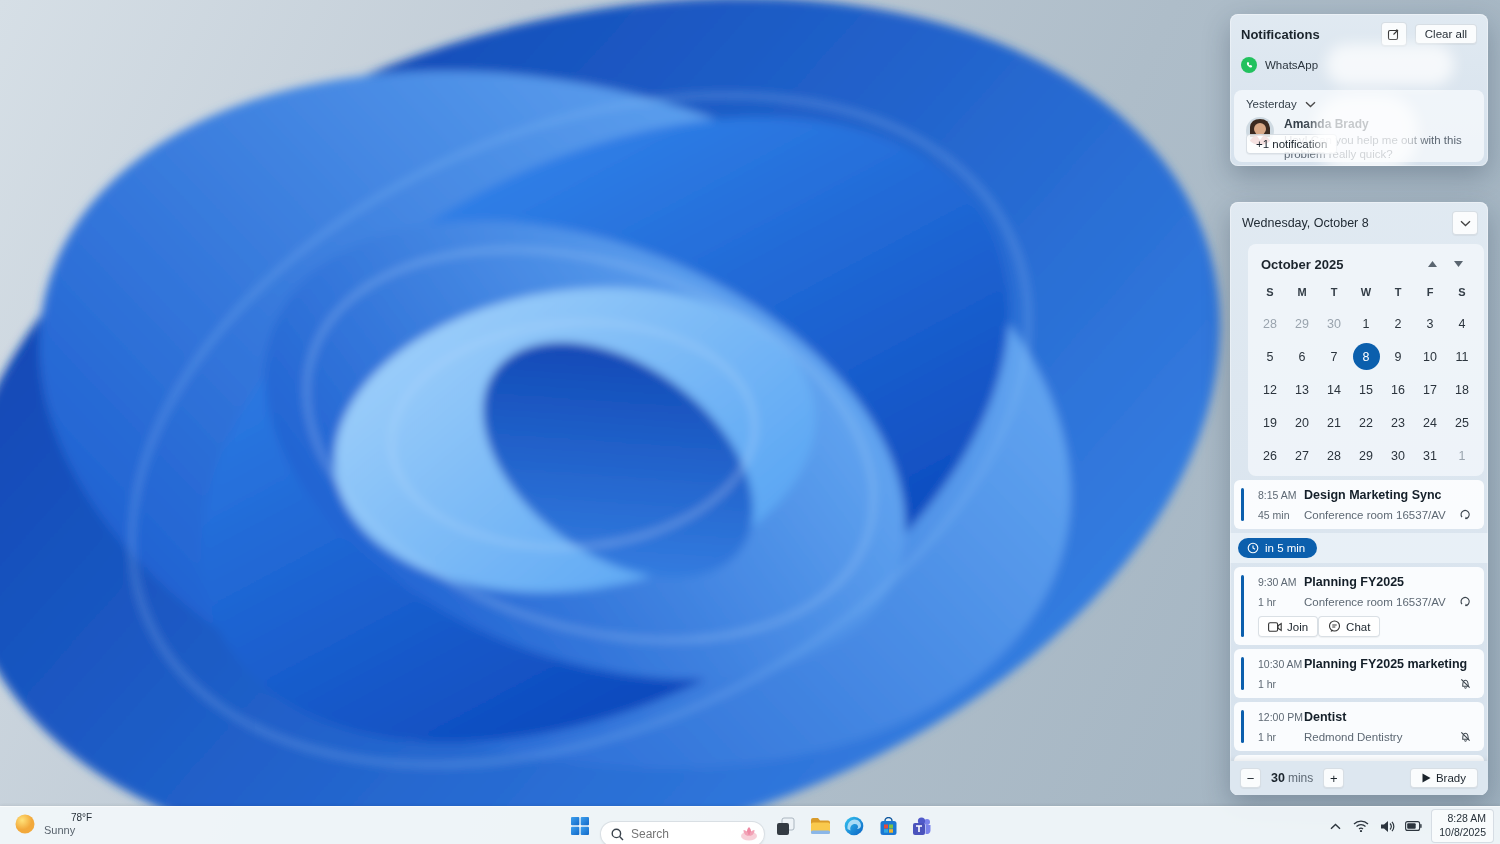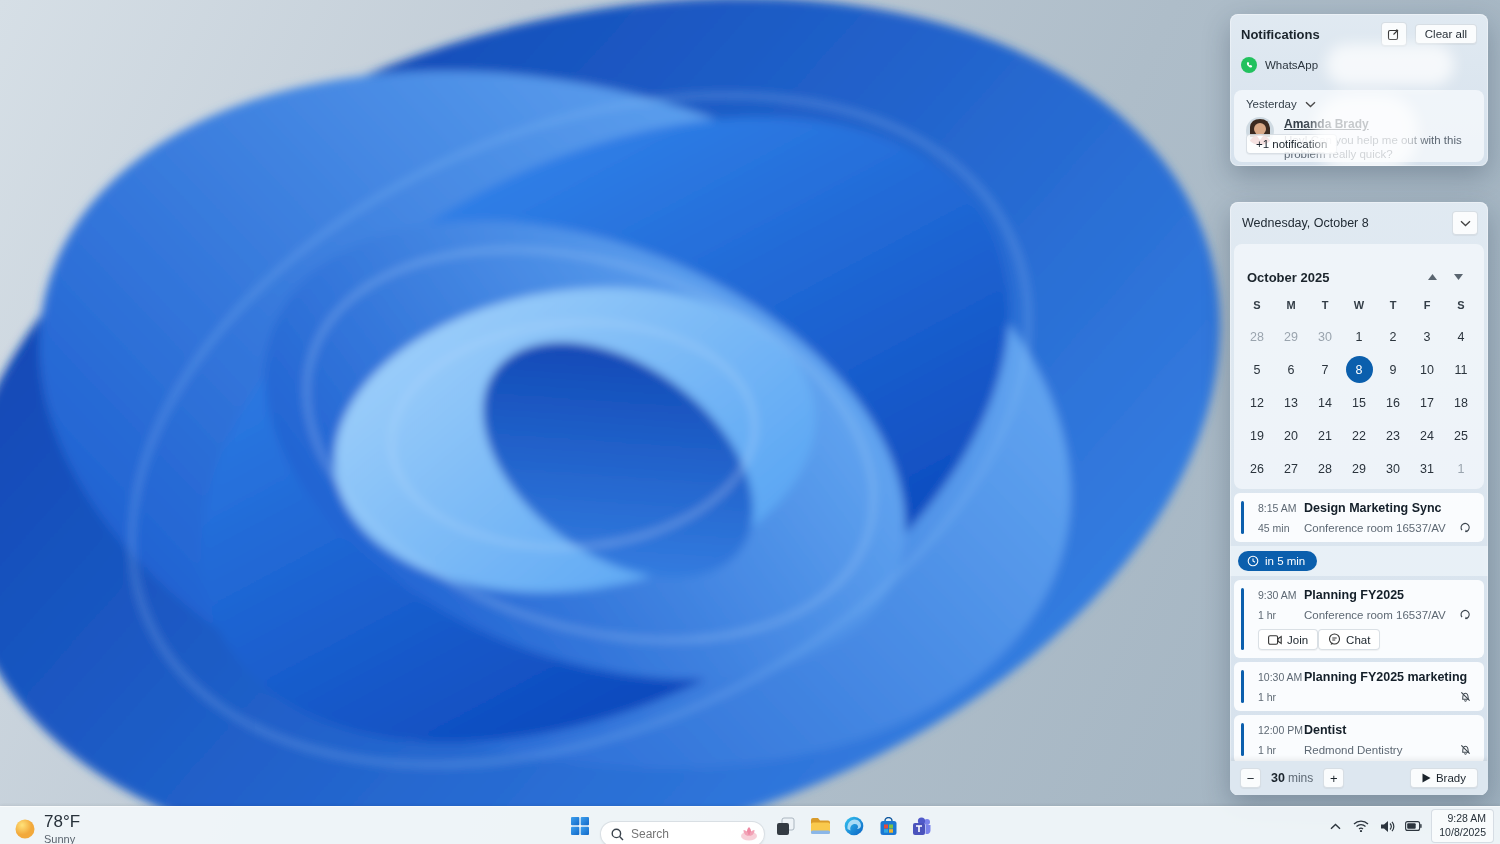--- a/index.html
+++ b/index.html
@@ -35,32 +35,32 @@
   .wa-row { display:flex; align-items:center; gap:8px; padding:7px 11px 6px 11px; }
   .wa-icon { width:16px; height:16px; border-radius:50%; display:flex; align-items:center; justify-content:center; }
   .wa-name { font-size:11.5px; color:#2a343d; }
   .notif-card {
     position:absolute; left:4px; right:4px; top:76px; bottom:4px;
     background:rgba(248,251,254,.72); border-radius:8px; padding:8px 12px;
   }
   .group-row { display:flex; align-items:center; gap:8px; font-size:11.5px; color:#37424c; }
   .msg-row { display:flex; gap:10px; margin-top:7px; }
   .avatar { width:28px; height:28px; border-radius:50%; overflow:hidden; flex:none; }
-  .sender { font-size:12px; font-weight:700; color:#333e48;text-decoration:underline; }
+  .sender { font-size:12px; font-weight:700; color:#333e48; }
   .msg-text { font-size:11.5px; color:#5c6773; line-height:1.25; margin-top:2px; width:178px; }
   .more-btn { position:absolute; left:12px; bottom:8px; }
   .blob { position:absolute; background:rgba(255,255,255,.72); filter:blur(7px); border-radius:24px; pointer-events:none; }
   .blob1 { left:96px; top:30px; width:128px; height:42px; }
   .blob2 { left:84px; top:80px; width:104px; height:78px; border-radius:36px; }
 
   
   .calpanel { top:202px; height:593px; }
   .cal-datehead { display:flex; align-items:center; padding:9px 10px 6px 12px; }
   .cal-datehead .lbl { flex:1; font-size:12.5px; color:#222c35; }
-  .monthcard { margin:3px 4px 4px 4px; background:rgba(247,250,253,.65); border-radius:8px; padding:24px 6px 4px 6px; }
+  .monthcard { margin:3px 4px 4px 18px; background:rgba(247,250,253,.65); border-radius:8px; padding:11px 6px 4px 6px; }
   .month-row { display:flex; align-items:center; padding:0 7px 6px 7px; }
   .month-lbl { flex:1; font-size:13px; font-weight:700; }
   .nav-arrow { width:26px; height:18px; display:flex; align-items:center; justify-content:center; cursor:pointer; color:#5a6570; }
   .wkrow,.grid { display:grid; grid-template-columns:repeat(7,1fr); }
   .wkd { text-align:center; font-size:11px; font-weight:700; color:#333d47; padding:7px 0 9px 0; }
   .day {
     height:33px; display:flex; align-items:center; justify-content:center;
     font-size:12.5px; color:#2b343d; cursor:pointer; position:relative;
   }
   .day.muted { color:#9aa4ae; }
@@ -98,21 +98,21 @@
   .mins-unit { font-size:12px; color:#5e6974; margin-right:10px; }
   .focus-btn { margin-left:auto; padding:3px 11px; }
 
   
   .taskbar {
     position:absolute; left:0; right:0; bottom:0; height:38px;
     background:rgba(241,246,250,.94); border-top:1px solid rgba(255,255,255,.55);
     box-shadow:0 -1px 3px rgba(0,0,0,.07);
   }
   .weather { position:absolute; left:8px; top:3px; display:flex; align-items:center; gap:8px; cursor:pointer; padding:2px 6px; border-radius:4px; }
-  .wtemp { font-size:17px; color:#27313a; }
+  .wtemp { font-size:10px; color:#27313a;margin-left:27px; }
   .wcond { font-size:11px; color:#5a646e; margin-top:1px; }
   .tb-ico { position:absolute; top:7px; width:24px; height:24px; display:flex; align-items:center; justify-content:center; cursor:pointer; border-radius:4px; }
   .searchpill {
     position:absolute; left:600px; top:14px; width:165px; height:26px; border-radius:999px;
     background:rgba(255,255,255,.95); border:1px solid rgba(160,175,188,.4);
     display:flex; align-items:center; padding:0 5px 0 10px; cursor:pointer;
     box-shadow:0 1px 2px rgba(0,0,0,.06);
   }
   .searchpill input {
     border:none; outline:none; background:transparent; font-size:12px; flex:1;
@@ -525,17 +525,17 @@
         </svg>
     </span>
     <span class="tray-ico">
       <svg width="17" height="10" viewBox="0 0 17 10">
           <rect x="0.6" y="0.6" width="14" height="8.8" rx="2" fill="none" stroke="#2c353e" stroke-width="1.1"></rect>
           <rect x="2.2" y="2.2" width="8.5" height="5.6" rx="1" fill="#2c353e"></rect>
           <rect x="15.2" y="3" width="1.4" height="4" rx="0.7" fill="#2c353e"></rect>
         </svg>
     </span>
     <div class="clock">
-      <div>9:28 AM</div>
+      <div>8:28 AM</div>
       <div>10/8/2025</div>
     </div>
   </div>
 </div>
 
 </body></html>

